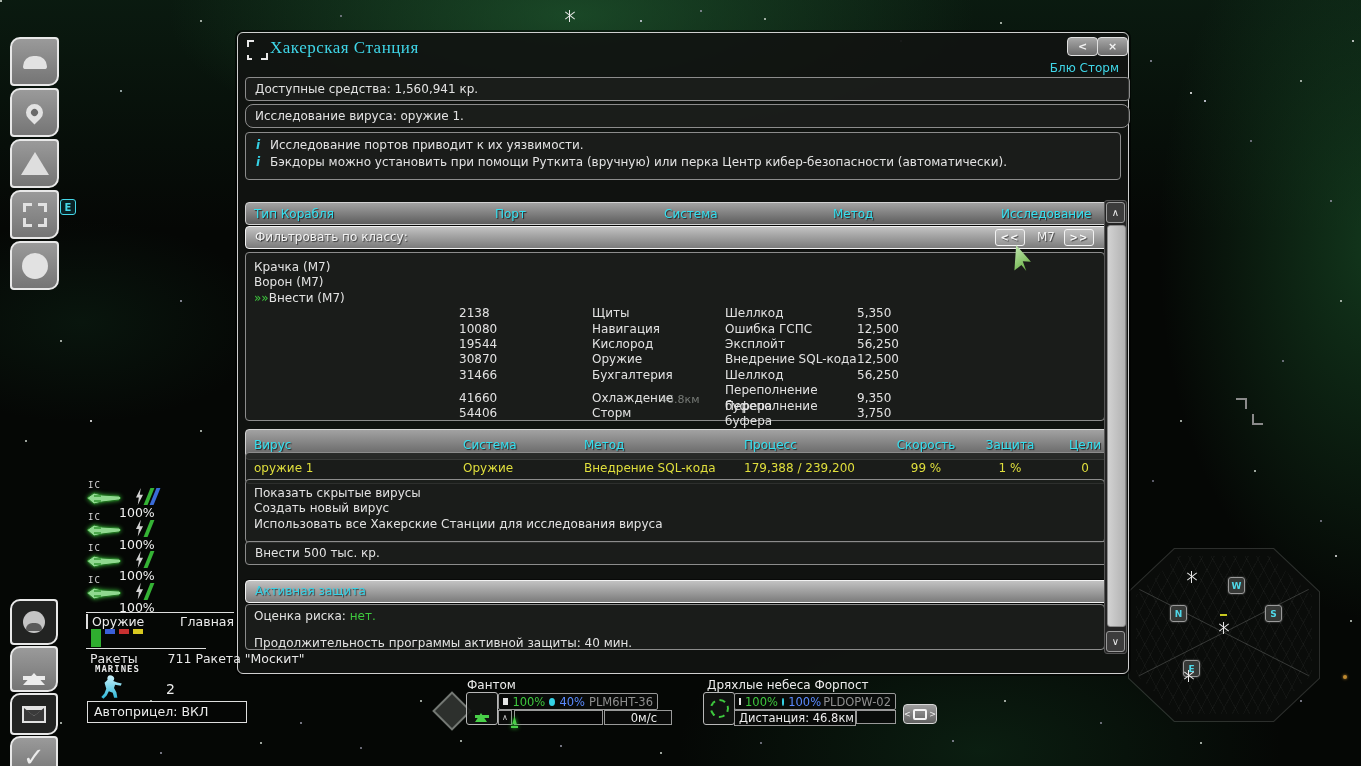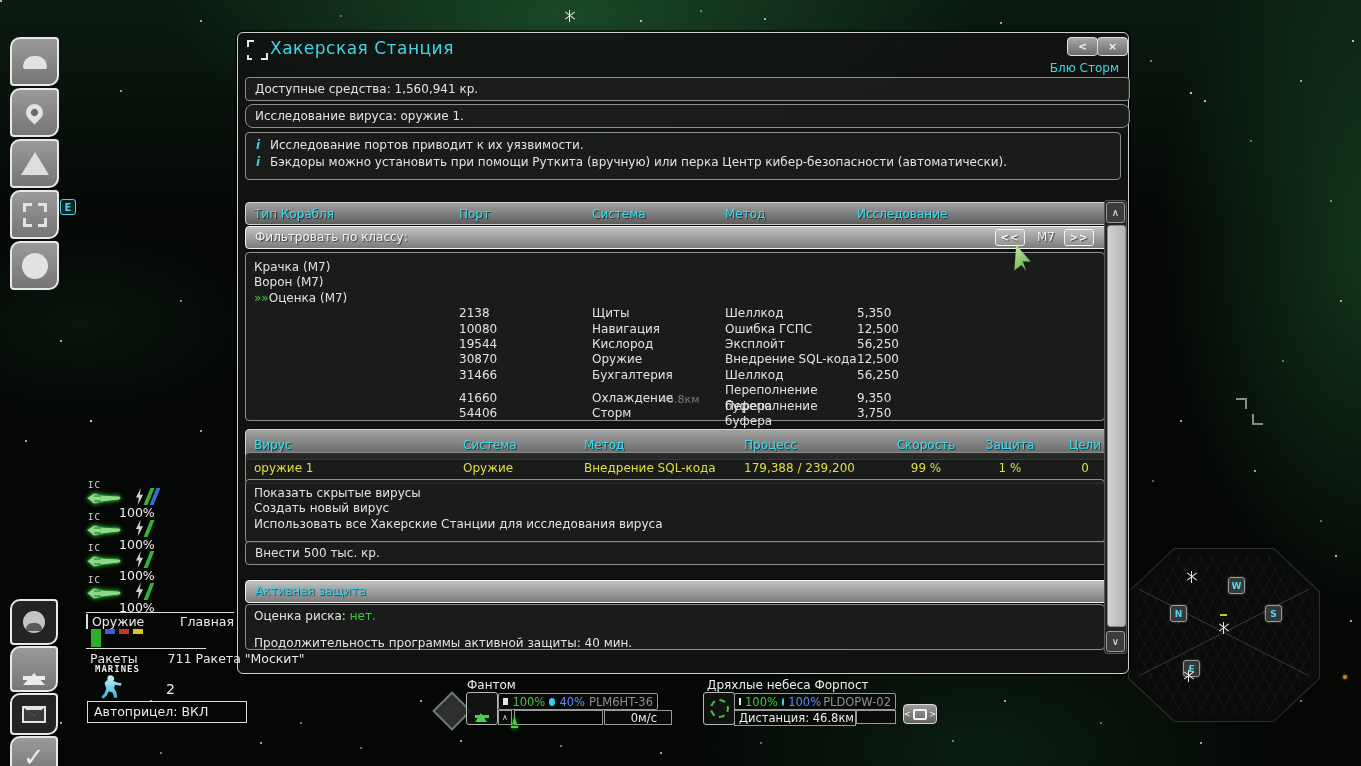--- a/index.html
+++ b/index.html
@@ -56,21 +56,21 @@
      border-left:10px solid transparent;border-right:10px solid transparent;border-top:8px solid #e2e2e2;}
   .mail::after{content:"";position:absolute;left:2px;top:2px;width:0;height:0;
      border-left:8px solid transparent;border-right:8px solid transparent;border-top:6px solid #3a3a3a;}
   .checkglyph{font-size:26px;color:#ececec;font-weight:bold;line-height:1;}
   .ebadge{position:absolute;left:60px;top:199px;width:14px;height:14px;border:1px solid #45d7e8;
      border-radius:3px;background:rgba(10,40,44,.8);color:#45d7e8;font-size:10px;font-weight:bold;
      display:flex;align-items:center;justify-content:center;}
   
   #win{position:absolute;left:237px;top:32px;width:890px;height:640px;background:rgba(17,20,17,.92);
        border:1px solid #cfcfcf;border-radius:6px;box-shadow:0 0 0 2px rgba(0,0,0,.55);z-index:5;}
-  .wtitle{position:absolute;left:32px;top:5px;color:#3fd6e8;font-size:17px;letter-spacing:.5px;}
+  .wtitle{position:absolute;left:32px;top:5px;color:#3fd6e8;font-size:17px;letter-spacing:.5px;font-family:Liberation Serif, serif;}
   .wbracket{position:absolute;left:9px;top:7px;width:21px;height:20px;background:
      linear-gradient(#e8e8e8,#e8e8e8) left top/7px 2px no-repeat,
      linear-gradient(#e8e8e8,#e8e8e8) left top/2px 7px no-repeat,
      linear-gradient(#e8e8e8,#e8e8e8) right bottom/7px 2px no-repeat,
      linear-gradient(#e8e8e8,#e8e8e8) right bottom/2px 7px no-repeat,
      linear-gradient(#e8e8e8,#e8e8e8) left bottom/5px 2px no-repeat,
      linear-gradient(#e8e8e8,#e8e8e8) left bottom/2px 5px no-repeat;}
   .wbtn{position:absolute;top:4px;width:29px;height:17px;background:linear-gradient(#a8a8a8,#6b6b6b);
         border:1px solid #e0e0e0;border-radius:4px;color:#f2f2f2;font-size:11px;font-weight:bold;
         display:flex;align-items:center;justify-content:center;line-height:1;}
@@ -315,21 +315,21 @@
       <div class="infoline">
         <span class="ii">i</span>
         <span>Исследование портов приводит к их уязвимости.</span>
       </div>
       <div class="infoline">
         <span class="ii">i</span>
         <span>Бэкдоры можно установить при помощи Руткита (вручную) или перка Центр кибер-безопасности (автоматически).</span>
       </div>
     </div>
 
-    <div class="hdrbar pgrid" style="top:169px;">
+    <div class="hdrbar pgrid" style="top:169px;gap:36px;">
       <span>Тип Корабля</span>
       <span>Порт</span>
       <span>Система</span>
       <span>Метод</span>
       <span>Исследование</span>
     </div>
 
     <div class="selbar" style="top:193px;line-height:20px;color:#f4f4f4;text-shadow:1px 1px 1px rgba(0,0,0,.6);padding-left:9px;">
       <span>Фильтровать по классу:</span>
       <span class="fbtn" style="left:749px;width:28px;">
@@ -338,21 +338,21 @@
       <span class="abs" style="left:788px;top:0;width:24px;text-align:center;">М7</span>
       <span class="fbtn" style="left:818px;width:28px;">
           <span>&gt;&gt;</span>
         </span>
     </div>
 
     <div class="pbox narrow" style="top:219px;height:160px;padding-top:7px;">
       <div class="lrow" style="padding-left:8px;"><span>Крачка (М7)</span></div>
       <div class="lrow" style="padding-left:8px;"><span>Ворон (М7)</span></div>
       <div class="lrow" style="padding-left:8px;">
-        <span class="green">»»</span><span>Оценка (М7)</span>
+        <span class="green">»»</span><span>Внести (М7)</span>
       </div>
       <div class="lrow pgrid">
         <span></span>
         <span>2138</span>
         <span>Щиты</span>
         <span>Шеллкод</span>
         <span>5,350</span>
       </div>
       <div class="lrow pgrid">
         <span></span>

